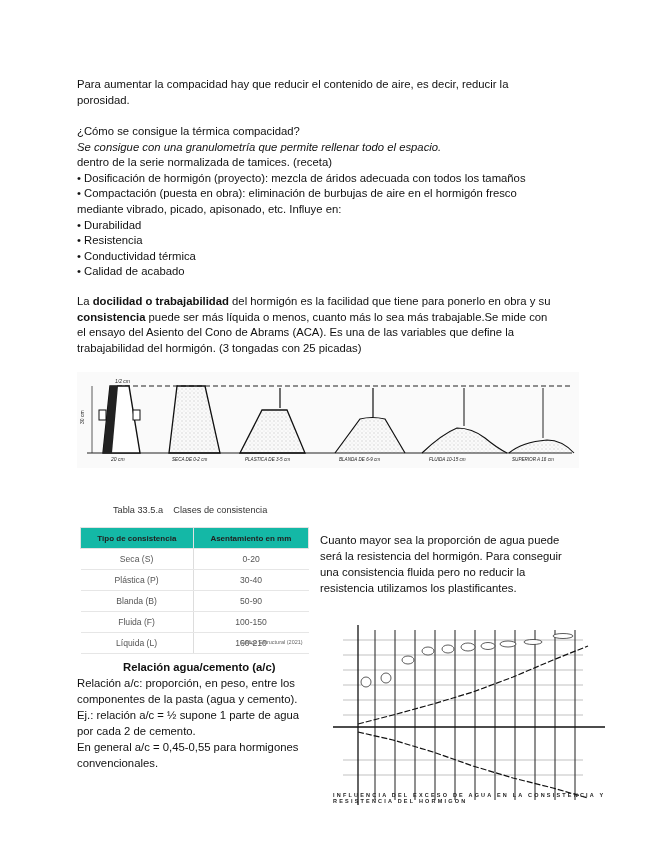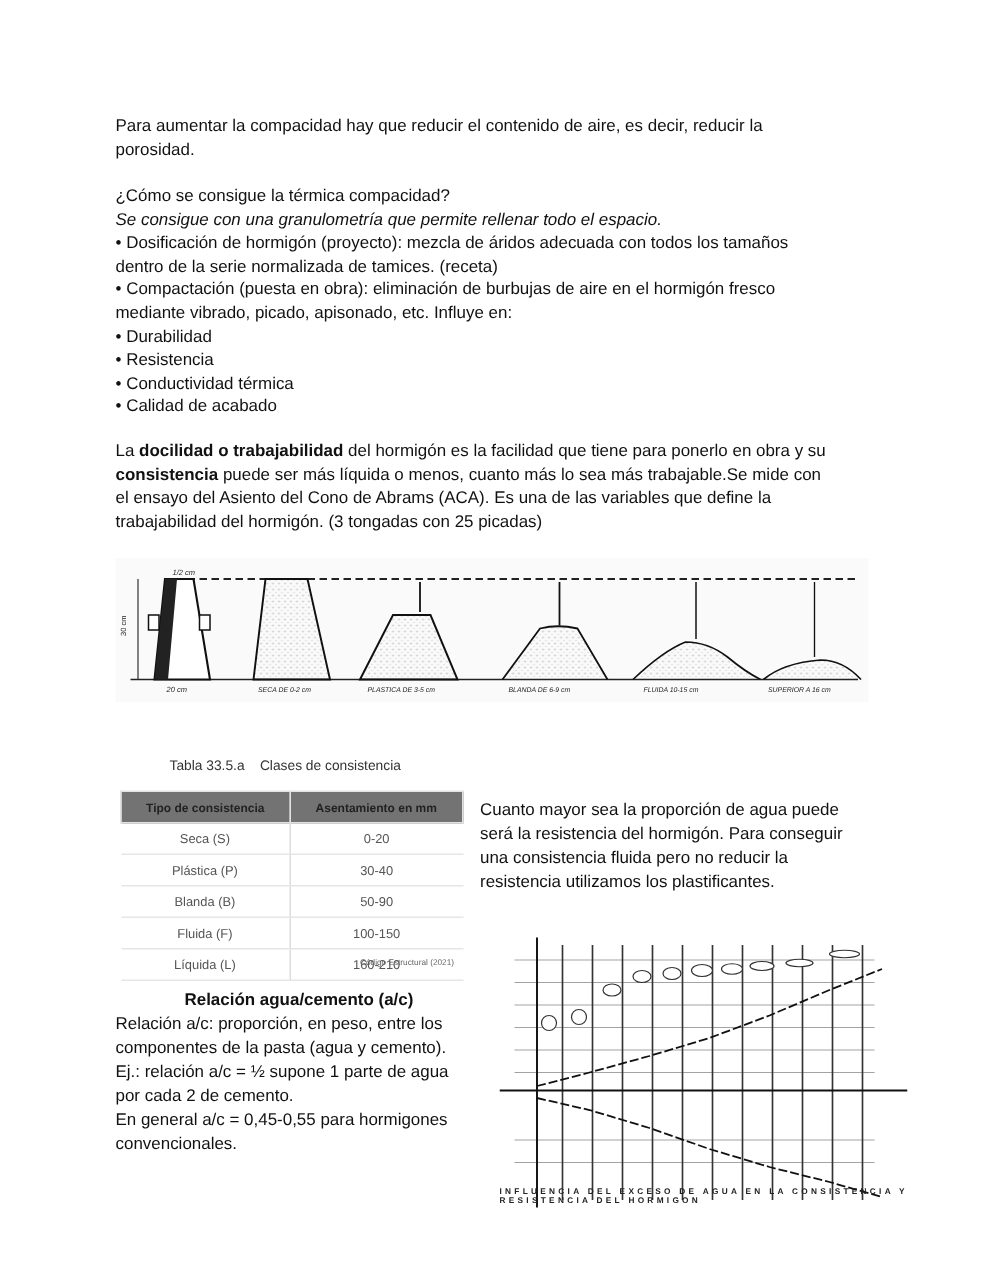--- a/index.html
+++ b/index.html
@@ -9,21 +9,21 @@
   .line { display:block; white-space:nowrap; }
   .it { font-style:italic; }
   b { font-weight:bold; }
 
   
   #slump { position:absolute; left:77px; top:372px; width:502px; height:96px; background:#fafafa; }
 
   
   #tbl-caption { position:absolute; left:113px; top:505px; font-size:9.2px; color:#333; }
   table.cons { position:absolute; left:80px; top:527px; border-collapse:collapse; font-size:8.6px; color:#555; width:229px; }
-  table.cons th { background:#737373; color:#222; font-weight:bold; height:18px; border:1px solid #e2e2e2; font-size:8px; }
+  table.cons th { background:#14b8a6; color:#222; font-weight:bold; height:18px; border:1px solid #e2e2e2; font-size:8px; }
   table.cons td { height:18px; text-align:center; border:1px solid #e6e6e6; border-left:none; border-right:none; }
   table.cons td:first-child { border-right:1px solid #ddd; }
   #tbl-source { position:absolute; left:240px; top:639px; font-size:5.5px; color:#666; }
 
   #right-text { position:absolute; left:320px; top:532px; line-height:16px; font-size:11.3px; }
   #rel { position:absolute; left:77px; top:659px; line-height:16px; font-size:11.3px; }
 
   #chart { position:absolute; left:333px; top:620px; width:272px; height:190px; }
   #chart-caption { position:absolute; left:333px; top:792px; font-size:5.5px; font-weight:bold; letter-spacing:2.2px; line-height:6px; color:#222; }
 </style>
@@ -31,22 +31,22 @@
 <body>
 
 <div class="p" style="top:77px;">
   <span class="line">Para aumentar la compacidad hay que reducir el contenido de aire, es decir, reducir la</span>
   <span class="line">porosidad.</span>
 </div>
 
 <div class="p" style="top:124px;">
   <span class="line">¿Cómo se consigue la térmica compacidad?</span>
   <span class="line it">Se consigue con una granulometría que permite rellenar todo el espacio.</span>
+  <span class="line">dentro de la serie normalizada de tamices. (receta)</span>
   <span class="line">• Dosificación de hormigón (proyecto): mezcla de áridos adecuada con todos los tamaños</span>
-  <span class="line">dentro de la serie normalizada de tamices. (receta)</span>
   <span class="line">• Compactación (puesta en obra): eliminación de burbujas de aire en el hormigón fresco</span>
   <span class="line">mediante vibrado, picado, apisonado, etc. Influye en:</span>
   <span class="line">• Durabilidad</span>
   <span class="line">• Resistencia</span>
   <span class="line">• Conductividad térmica</span>
   <span class="line">• Calidad de acabado</span>
 </div>
 
 <div class="p" style="top:294px;">
   <span class="line"><span>La </span><b>docilidad o trabajabilidad</b><span> del hormigón es la facilidad que tiene para ponerlo en obra y su</span></span>

